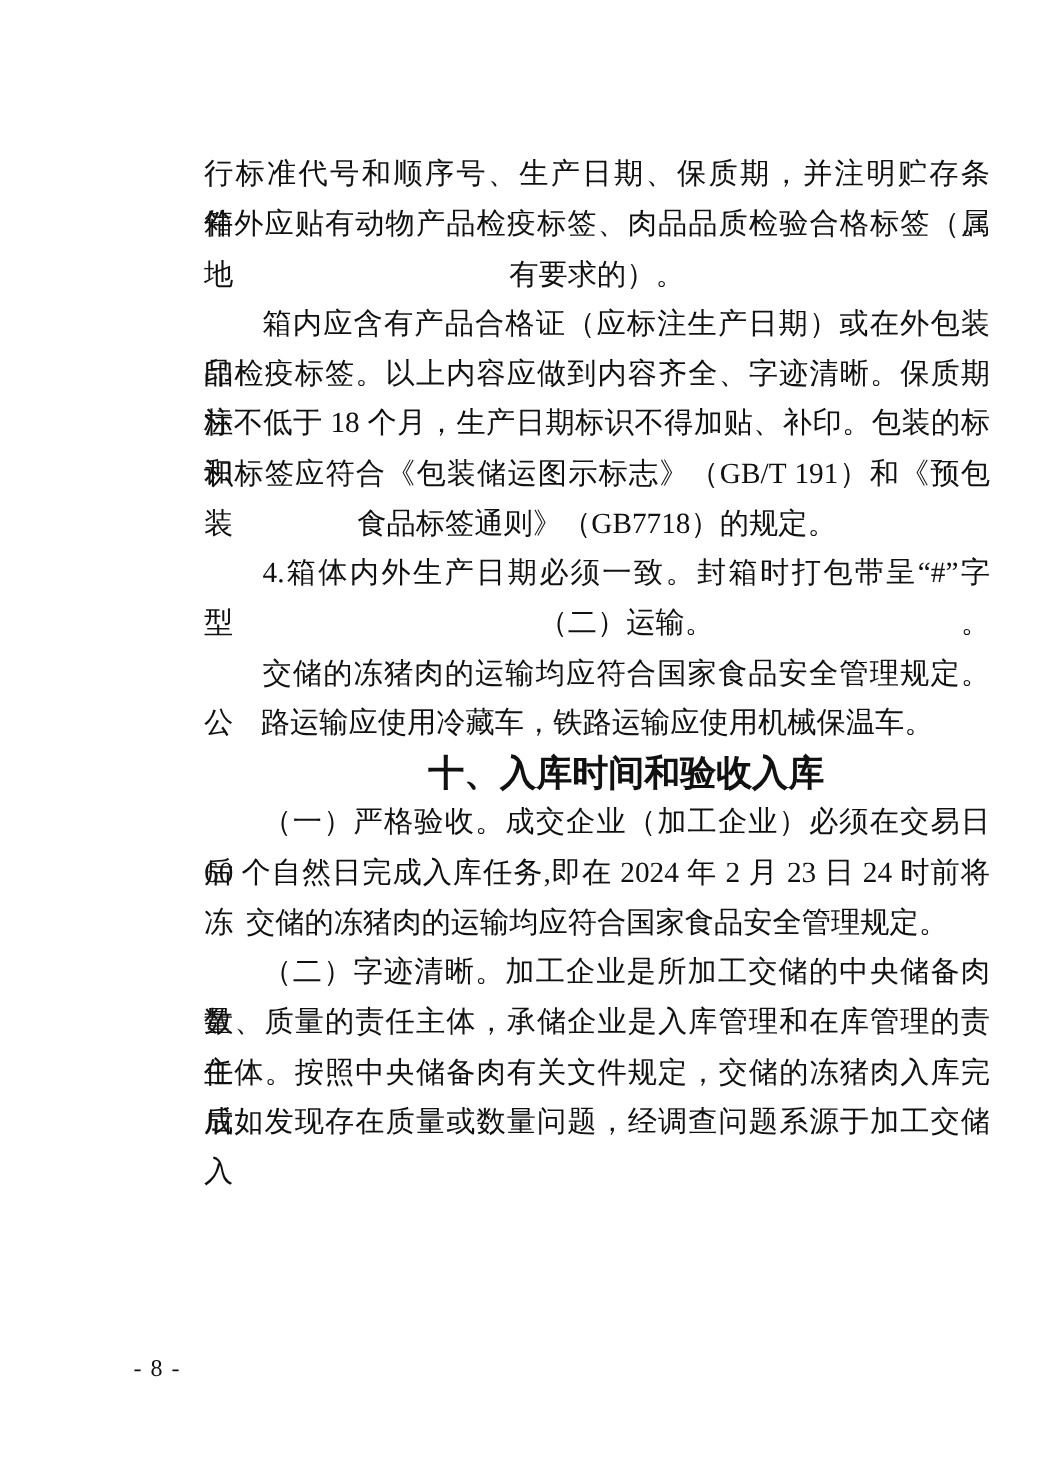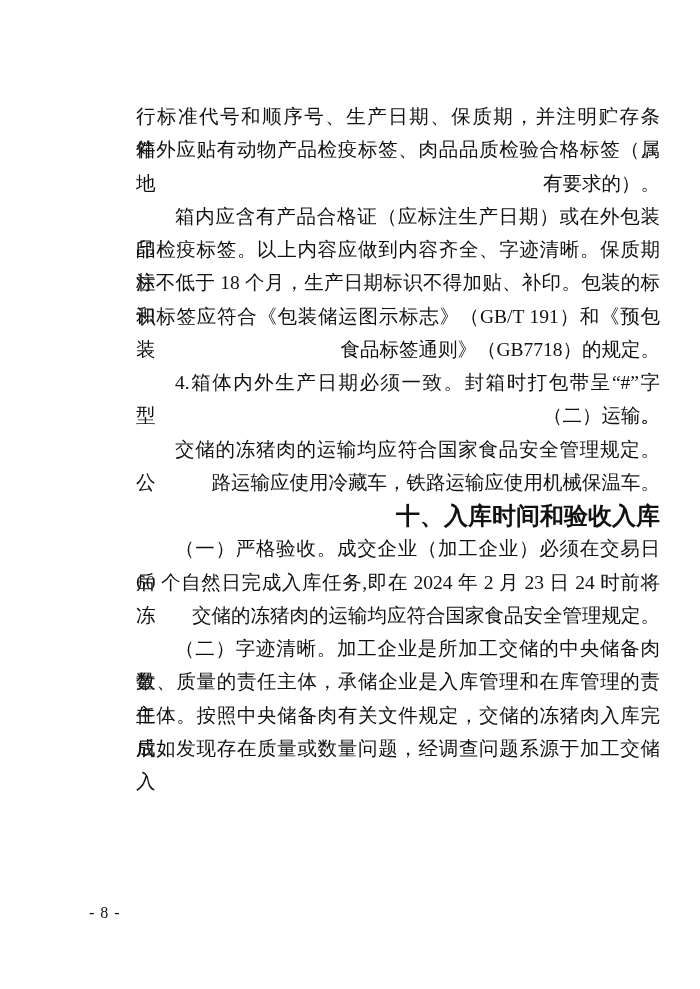--- a/index.html
+++ b/index.html
@@ -20,21 +20,21 @@
     position: absolute;
     left: 88px;
     top: 100px;
     width: 524px;
     margin-left: 48px;
   }
   .line {
     height: 33.25px;
     line-height: 33.25px;
     font-size: 19.5px;
-    text-align: right;
+    text-align: center;
     overflow: visible;
   }
   .line.fill {
     text-align: justify;
     text-align-last: justify;
     text-justify: inter-character;
   }
   .line.indent {
     text-indent: 39px;
   }

